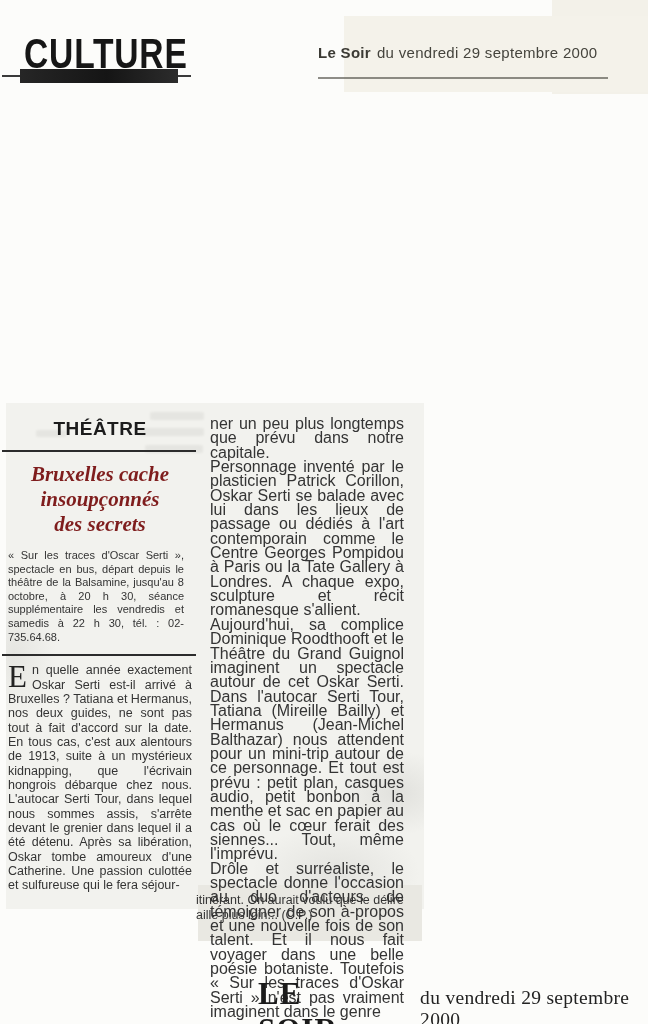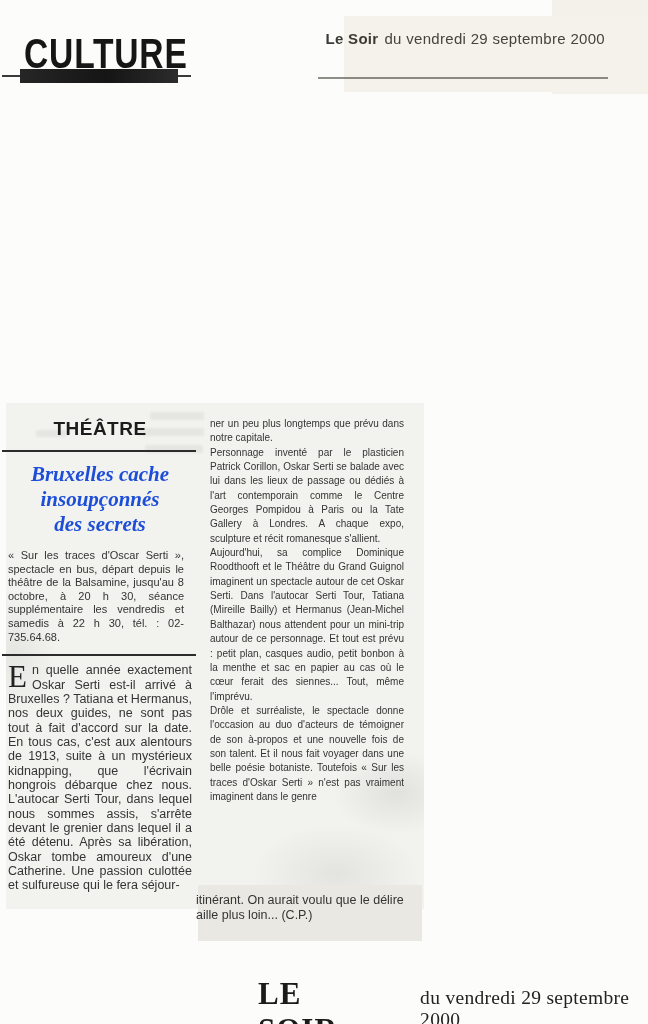--- a/index.html
+++ b/index.html
@@ -30,39 +30,39 @@
   
   .culture-thinline { position: absolute; left: 2px; top: 75px; width: 189px; height: 2px; background: #3a3a3a; }
   .culture-bar { position: absolute; left: 20px; top: 69px; width: 158px; height: 14px;
                  background: linear-gradient(90deg, #262626, #151515 55%, #2c2c2c); }
   .culture {
     position: absolute; left: 24px; top: 33px; margin: 0;
     font-family: "Liberation Sans", sans-serif; font-weight: 700;
     font-size: 42px; line-height: 1; color: #161616;
     transform: scaleX(.8); transform-origin: 0 0; letter-spacing: 1px;
   }
-  .paper-ref { position: absolute; left: 318px; top: 30px; width: 287px; text-align: right;
+  .paper-ref { position: absolute; left: 318px; top: 44px; width: 287px; 
                font-size: 15px; color: #45443d; letter-spacing: .3px; }
   .paper-ref .paper-name { font-weight: 700; color: #3b3a34; margin-right: 6px; }
   .paper-rule { position: absolute; left: 318px; top: 77px; width: 290px; height: 2px; background: #53524a; opacity: .65; }
 
   
   .col-left { position: absolute; left: 8px; top: 418px; width: 184px; }
   .kicker { font-weight: 700; font-size: 19px; line-height: 22px; letter-spacing: .5px;
             text-align: center; color: #1c1c1c; }
   .rule { height: 2px; background: #2c2c2c; margin: 10px -4px 0 -6px; }
   .headline { margin: 10px 0 0 0; font-family: "Liberation Serif", serif; font-style: italic;
-              font-weight: 700; font-size: 21px; line-height: 25px; text-align: center; color: #1d4ed8; }
+              font-weight: 700; font-size: 21px; line-height: 25px; text-align: center; color: #7f1d1d; }
   .info { margin: 12px 8px 0 0; font-size: 11px; line-height: 13.6px; text-align: justify; color: #333; }
   .rule2 { height: 2px; background: #2c2c2c; margin: 10px -4px 0 -6px; }
   .bodytext { margin: 7px 0 0 0; font-size: 12.5px; line-height: 14.35px; text-align: justify; color: #343434; }
   .dropcap { float: left; font-family: "Liberation Serif", serif; font-size: 31px; line-height: 26px;
              padding: 1px 5px 0 0; color: #222; }
   .col-right { position: absolute; left: 210px; top: 417px; width: 194px; }
-  .col-right p { margin: 0; font-size: 10px; line-height: 14.35px; text-align: justify; color: #343434; }
+  .col-right p { margin: 0; font-size: 16px; line-height: 14.35px; text-align: justify; color: #343434; }
   .fragment { position: absolute; left: 196px; top: 893px; width: 208px; }
   .fragment p { margin: 0; font-size: 12.5px; line-height: 15px; text-align: left; color: #343434; }
 
   
   .page-footer { position: absolute; left: 258px; top: 976px; display: flex; align-items: baseline; }
   .footer-masthead { font-family: "Liberation Serif", serif; font-weight: 700; font-size: 31px;
                      letter-spacing: 1px; color: #1b1b1b; }
   .footer-date { font-family: "Liberation Serif", serif; font-size: 19.5px; color: #222;
                  margin-left: 44px; letter-spacing: .3px; }
 </style>

